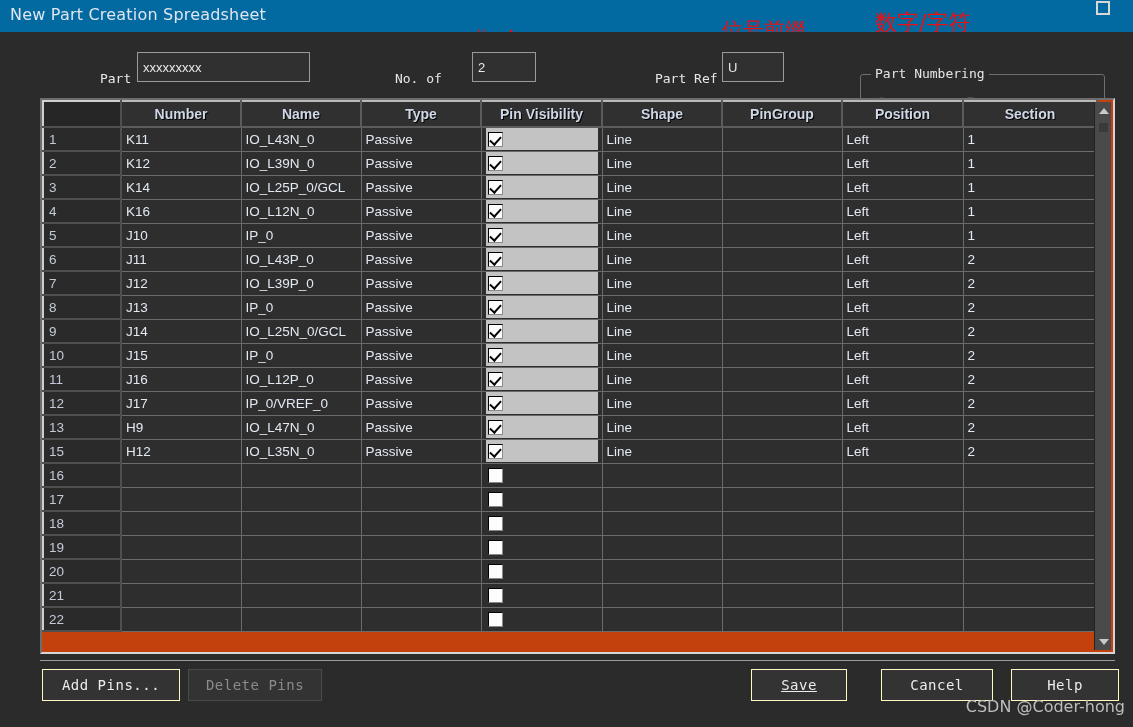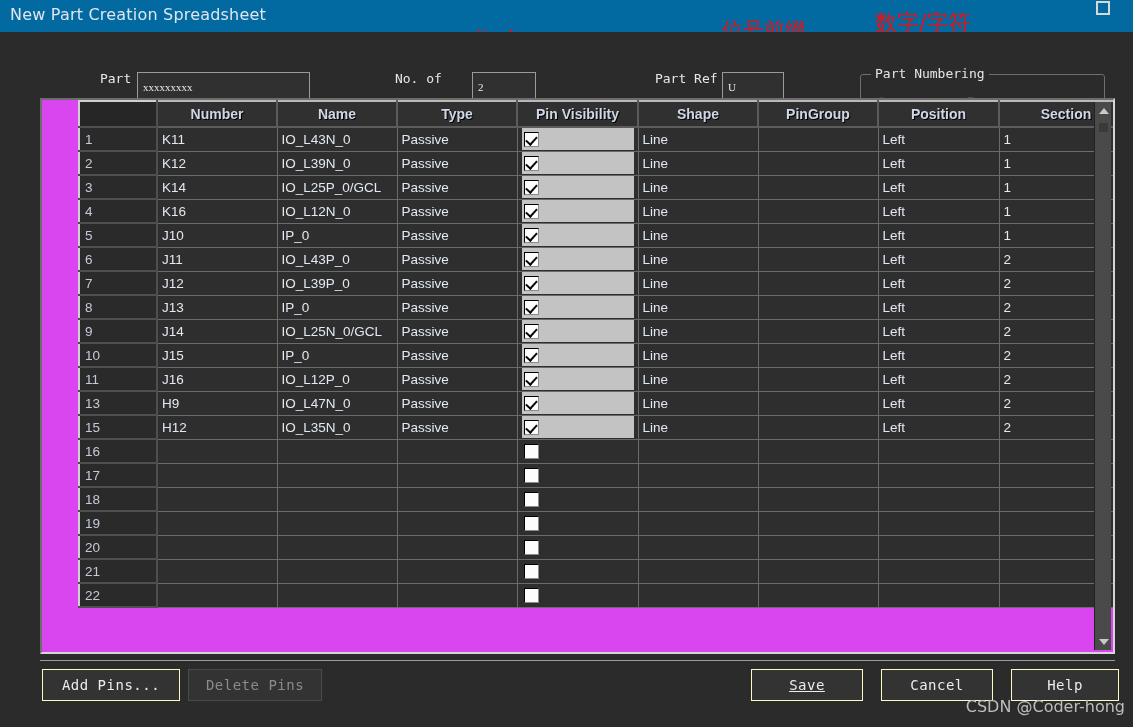--- a/index.html
+++ b/index.html
@@ -50,25 +50,24 @@
     font-size: 13px; color: #e8e8e8;
     line-height: 15px;
     white-space: pre;
   }
   .flabel .l2 { display: block; overflow: hidden; height: 8px; }
   .finput {
     position: absolute;
     background: #303030;
     border: 1px solid #9a9a9a;
     color: #e9e9e9;
-    font-family: Liberation Serif, serif;
-    font-size: 11px;
+    font-family: Liberation Sans, sans-serif;
+    font-size: 13px;
     padding: 0 5px;
     line-height: 28px;
-    margin-top: 20px;
   }
   .fieldset-pn {
     position: absolute; left: 860px; top: 42px; width: 245px; height: 48px;
     border: 1px solid #6e6e6e; border-radius: 3px;
   }
   .fieldset-pn .legend {
     position: absolute; left: 10px; top: -9px;
     background: #2b2b2b; padding: 0 4px;
     font-family: "DejaVu Sans Mono", monospace;
     font-size: 13px; color: #e6e6e6; white-space: nowrap;
@@ -91,21 +90,21 @@
   }
 
   
   .grid-outer {
     position: absolute; left: 40px; top: 98px;
     width: 1075px; height: 556px;
     background: #2b2b2b;
     border: 2px solid;
     border-color: #6d6d6d #d5d5d5 #d5d5d5 #6d6d6d;
   }
-  .grid-inner { position: absolute; inset: 0; overflow: hidden; background: #d946ef; padding-left: 36px; }
+  .grid-inner { position: absolute; inset: 0; overflow: hidden; background: #c2410c; }
 
   table.grid {
     border-collapse: collapse;
     table-layout: fixed;
     width: 1054px;
     font-family: "Liberation Sans", sans-serif;
   }
   table.grid th {
     height: 26px;
     background: #303030;
@@ -199,21 +198,21 @@
     color: #ececec;
     font-family: "DejaVu Sans Mono", monospace;
     font-size: 14px;
     height: 32px;
     display: flex; align-items: center; justify-content: center;
     letter-spacing: .5px;
   }
   .btn.disabled { color: #8b8b8b; border-color: #4a4a4a; }
   #btn-addpins  { left: 42px;  top: 669px; width: 138px; }
   #btn-delpins  { left: 188px; top: 669px; width: 134px; }
-  #btn-save     { left: 751px; top: 669px; width: 112px; text-decoration: underline; }
+  #btn-save     { left: 751px; top: 669px; width: 96px; text-decoration: underline; }
   #btn-cancel   { left: 881px; top: 669px; width: 112px; }
   #btn-help     { left: 1011px;top: 669px; width: 108px; }
 
   .watermark {
     position: absolute; right: 8px; top: 697px;
     font-size: 16px; color: #bdbdbd;
     font-family: "DejaVu Sans", sans-serif;
   }
 </style>
 </head>
@@ -452,20 +451,35 @@
                 <div class="cellbg shaded">
                   <div class="cb checked"></div>
                 </div>
               </td>
               <td>Line</td>
               <td></td>
               <td>Left</td>
               <td class="sect">2</td>
             </tr>
             <tr>
+              <td class="rownum">12</td>
+              <td>J17</td>
+              <td>IP_0/VREF_0</td>
+              <td>Passive</td>
+              <td class="pinvis">
+                <div class="cellbg shaded">
+                  <div class="cb checked"></div>
+                </div>
+              </td>
+              <td>Line</td>
+              <td></td>
+              <td>Left</td>
+              <td class="sect">2</td>
+            </tr>
+            <tr>
               <td class="rownum">13</td>
               <td>H9</td>
               <td>IO_L47N_0</td>
               <td>Passive</td>
               <td class="pinvis">
                 <div class="cellbg shaded">
                   <div class="cb checked"></div>
                 </div>
               </td>
               <td>Line</td>

